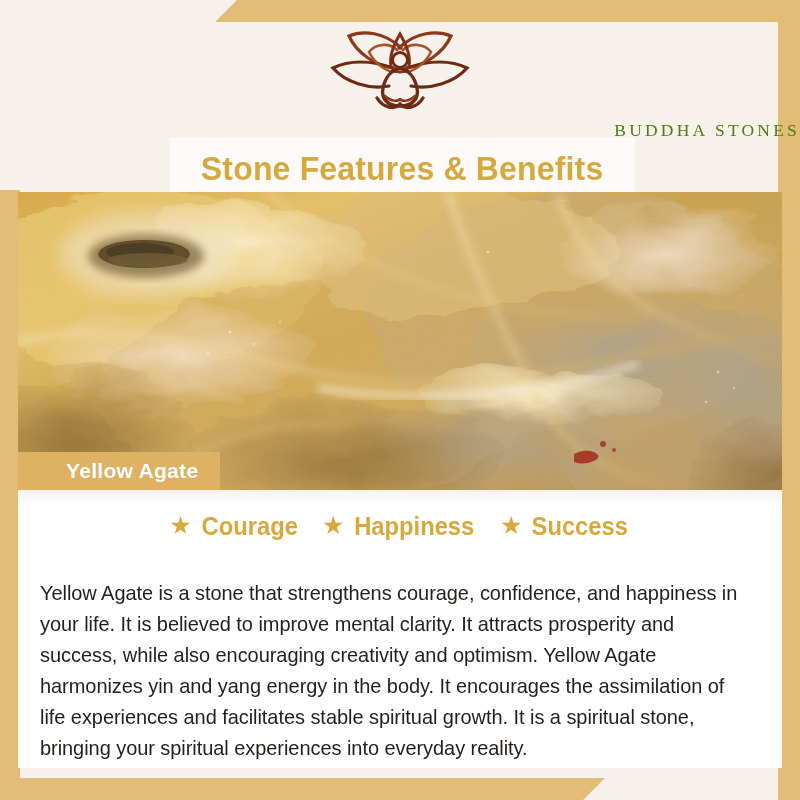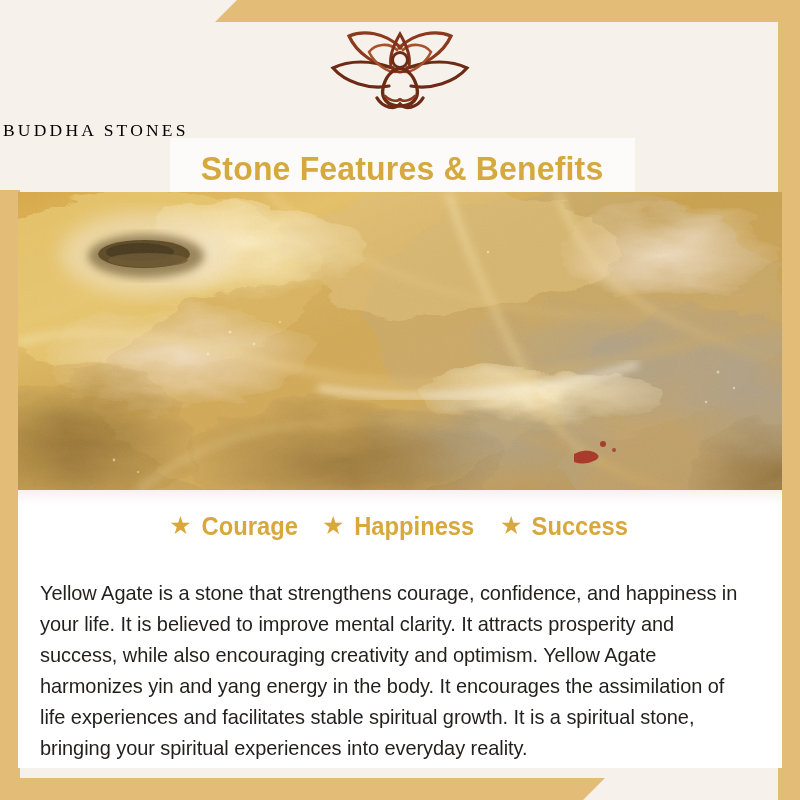--- a/index.html
+++ b/index.html
@@ -68,22 +68,22 @@
   .logo-mark {
     display: block;
     margin: 0 auto;
   }
   .logo-word {
     display: block;
     margin-top: 4px;
     font-family: "Liberation Serif", serif;
     font-size: 17.5px;
     letter-spacing: 3.2px;
-    color: #000000;
-    text-align: left;
+    color: #4d7c0f;
+    text-align: right;
     padding-left: 3px;
   }
 
   
   .title-band {
     position: absolute;
     left: 170px;
     top: 138px;
     width: 465px;
     height: 61px;
@@ -349,20 +349,23 @@
         <circle cx="688" cy="210" r="1.3" fill="#fff8e8"></circle>
         <circle cx="96" cy="268" r="1.4" fill="#fff8e8"></circle>
         <circle cx="120" cy="280" r="1.1" fill="#fff8e8"></circle>
         <circle cx="470" cy="60" r="1.3" fill="#fff8e8"></circle>
       </g>
 
       <rect width="764" height="298" filter="url(#grain)" opacity="0.35"></rect>
     </svg>
   </div>
 
+  <div class="name-tag">
+    <span class="name-tag-text">Yellow Agate</span>
+  </div>
 
   <div class="card">
     <div class="card-topfade"></div>
 
     <div class="keywords">
       <div class="keyword">
         <span class="star">★</span>
         <span class="keyword-label">Courage</span>
       </div>
       <div class="keyword">

